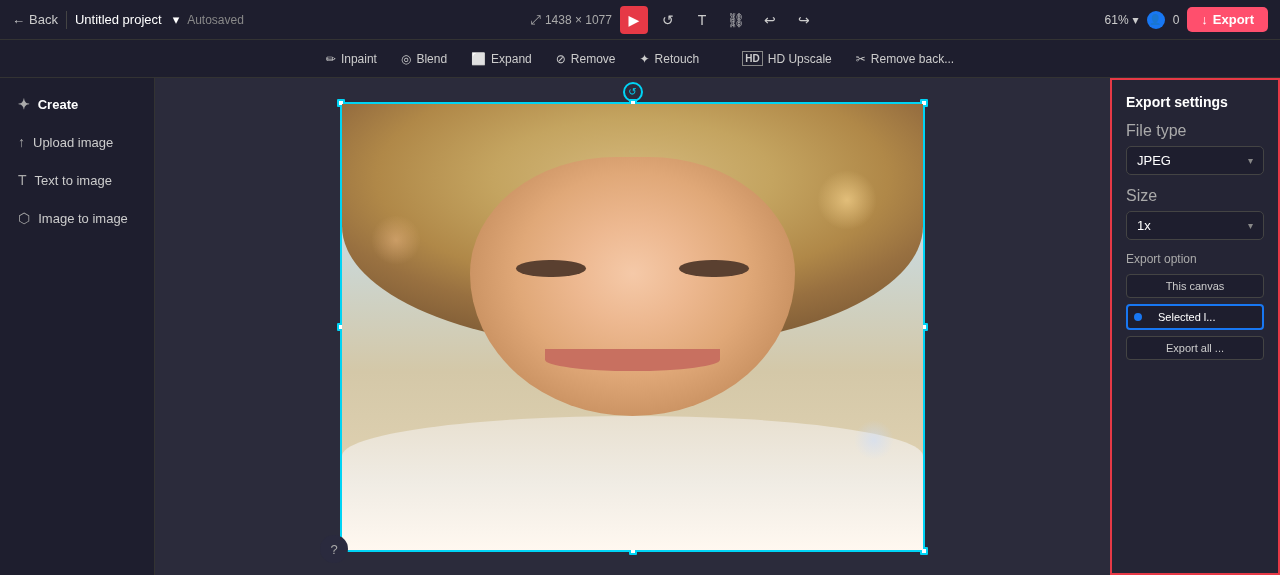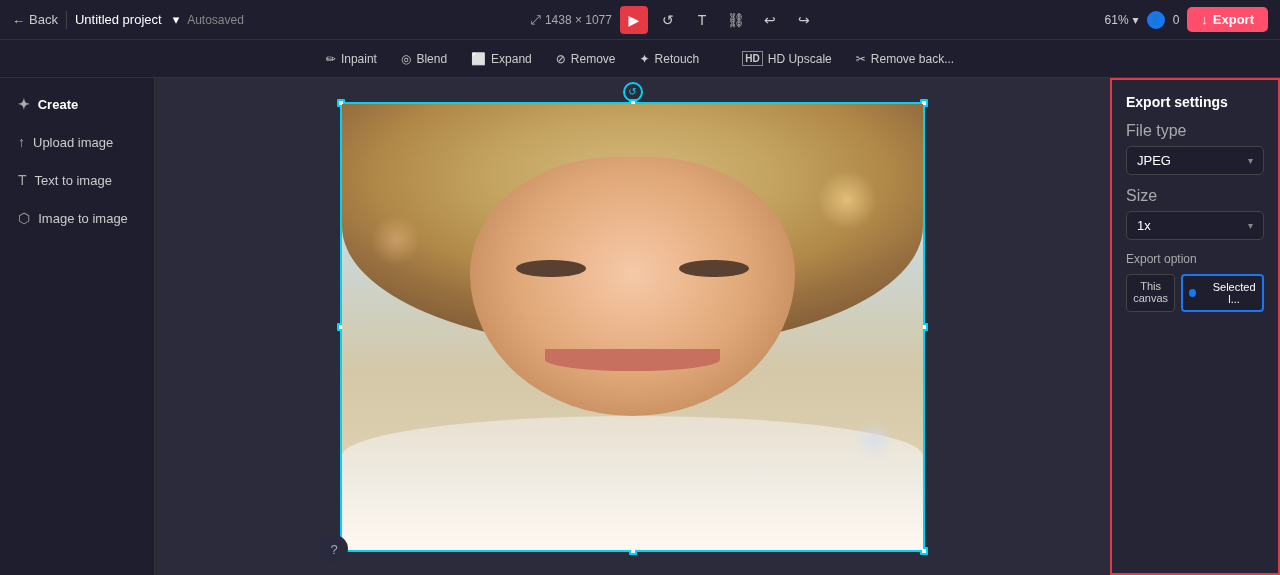--- a/index.html
+++ b/index.html
@@ -300,21 +300,21 @@
       color: #888;
       font-size: 10px;
     }
     .export-option-label {
       font-size: 12px;
       color: #aaa;
       margin-bottom: 2px;
     }
     .option-buttons {
       display: grid;
-      grid-template-columns: 1fr 1fr;
+      grid-template-columns: 1fr;
       gap: 6px;
     }
     .option-btn {
       padding: 5px 6px;
       border-radius: 4px;
       font-size: 11px;
       cursor: pointer;
       text-align: center;
       border: 1px solid #444;
       background: #1e1e2e;
@@ -534,18 +534,21 @@
     <div class="field-group">
       <div class="export-option-label">Export option</div>
       <div class="option-buttons">
         <div class="option-btn">
           <span>This canvas</span>
         </div>
         <div class="option-btn selected">
           <div class="radio-dot"></div>
           <span>Selected l...</span>
         </div>
+        <div class="option-btn-full">
+          <span>Export all ...</span>
+        </div>
       </div>
     </div>
 
   </div>
 
 </div>
 
 </body></html>

